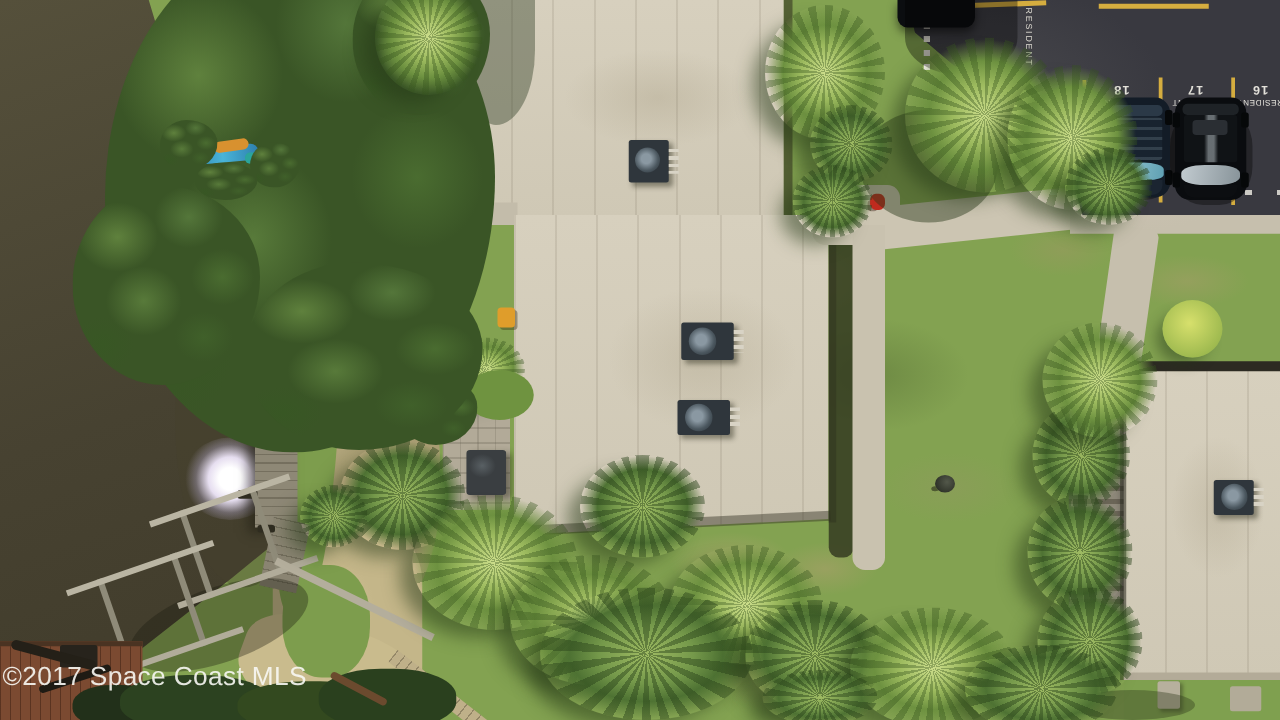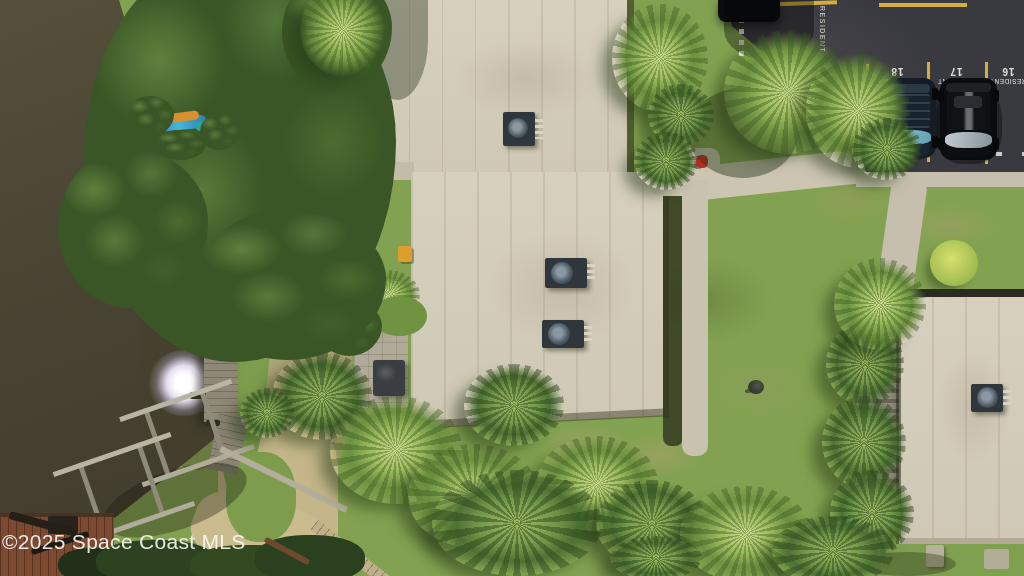--- a/index.html
+++ b/index.html
@@ -244,15 +244,15 @@
   <div class="e palm" style="left:300px;top:-16px;width:86px;height:92px;"></div>
 
   <div class="e" style="left:149px;top:117px;width:58px;height:13px;border-radius:7px;transform:rotate(-5deg);
     background:linear-gradient(90deg,#2e7fae,#49b4d8 50%,#2e7fae);"></div>
   <div class="e" style="left:171px;top:112px;width:28px;height:9px;border-radius:5px;transform:rotate(-8deg);background:#d8912f;"></div>
   <div class="e" style="left:196px;top:122px;width:14px;height:9px;border-radius:4px;background:#2ba59b;"></div>
   <div class="tree" style="left:128px;top:96px;width:46px;height:40px;"></div>
   <div class="tree" style="left:200px;top:114px;width:40px;height:36px;"></div>
   <div class="tree" style="left:156px;top:130px;width:50px;height:30px;"></div>
 
-  <div class="e wm" style="left:2px;top:530px;">©2025 Space Coast MLS</div>
+  <div class="e wm" style="left:2px;top:530px;">©2017 Space Coast MLS</div>
 
 </div>
 
 </body></html>

